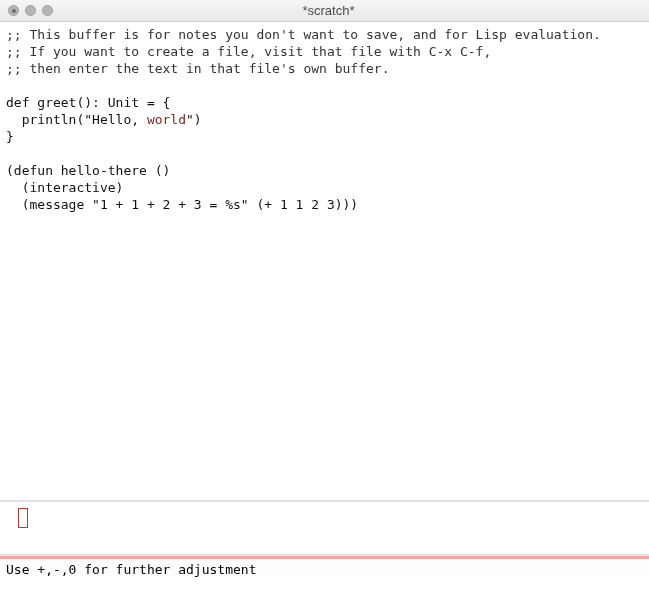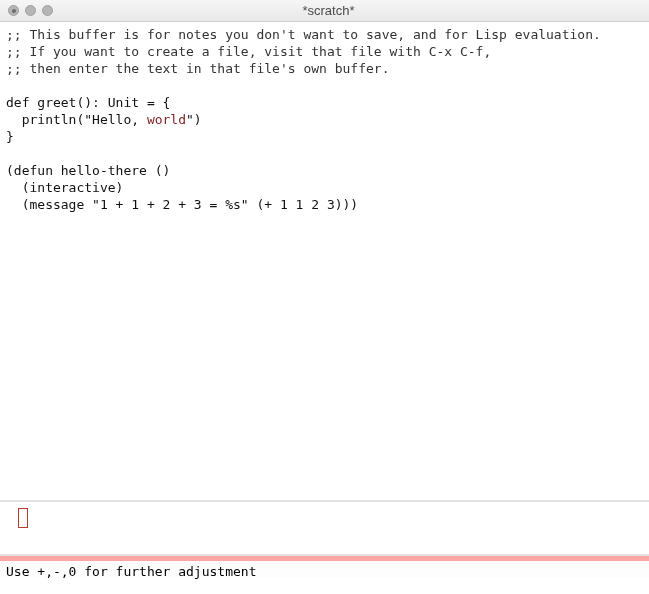--- a/index.html
+++ b/index.html
@@ -70,21 +70,21 @@
     height: 52px;
     padding: 6px 10px 0 18px;
     background: #ffffff;
   }
   .cursor-box {
     width: 10px;
     height: 20px;
     border: 1px solid #b33a2e;
   }
   .echo-area {
-    border-top: 5px solid #fca5a5;
+    border-top: 3px solid #fca5a5;
     background: #fdfdfd;
     padding: 3px 6px 4px 6px;
     height: 22px;
   }
   .line { display: block; }
 </style>
 </head>
 <body>
 
 <div class="titlebar">

